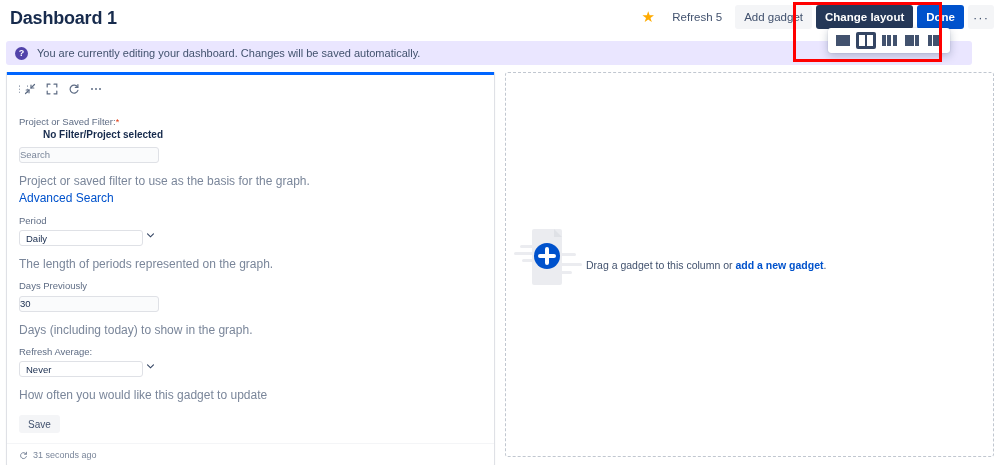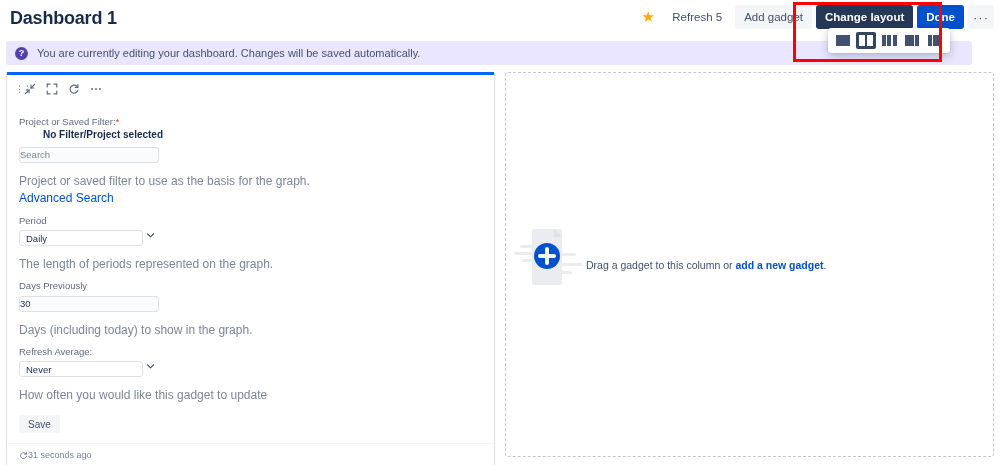--- a/index.html
+++ b/index.html
@@ -143,21 +143,21 @@
   .hint { font-size: 12px; color: #7a869a; margin-top: 11px; }
   .link { font-size: 12px; color: #0052cc; cursor: pointer; display: inline-block; margin-top: 3px; }
   .save-btn {
     margin-top: 13px; height: 18px; padding: 0 9px; border: none;
     background: #f4f5f7; color: #42526e; border-radius: 3px;
     font-family: "Liberation Sans", sans-serif; font-size: 10px;
     cursor: pointer;
   }
   .gadget-foot {
     border-top: 1px solid #f4f5f7; padding: 6px 12px;
-    display: flex; align-items: center; 
+    display: flex; align-items: center; gap: 5px;
     font-size: 9px; color: #7a869a;
   }
 
   
   .dropzone {
     border: 1px dashed #c1c7d0; border-radius: 3px;
     height: 385px; position: relative; background: #fff;
   }
   .empty-inner {
     position: absolute; left: 0; right: 0; top: 50%;

